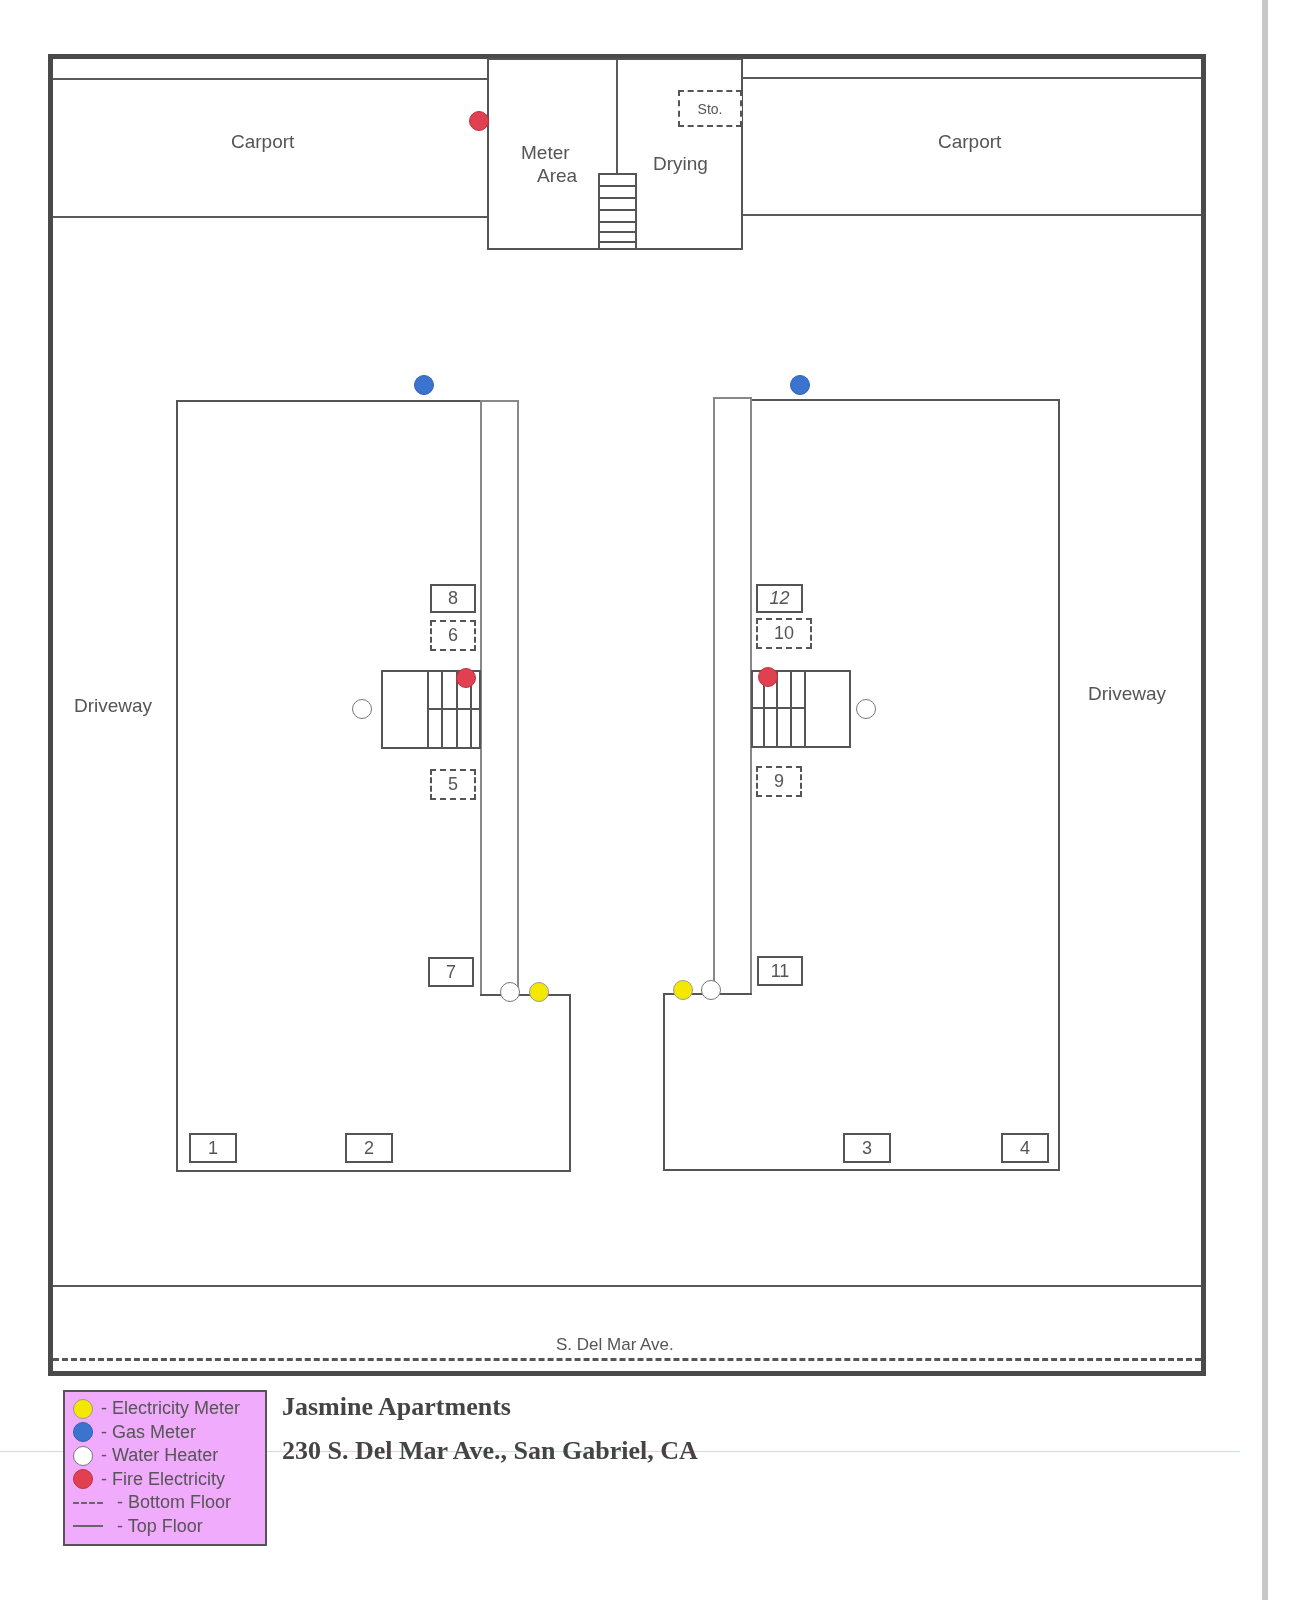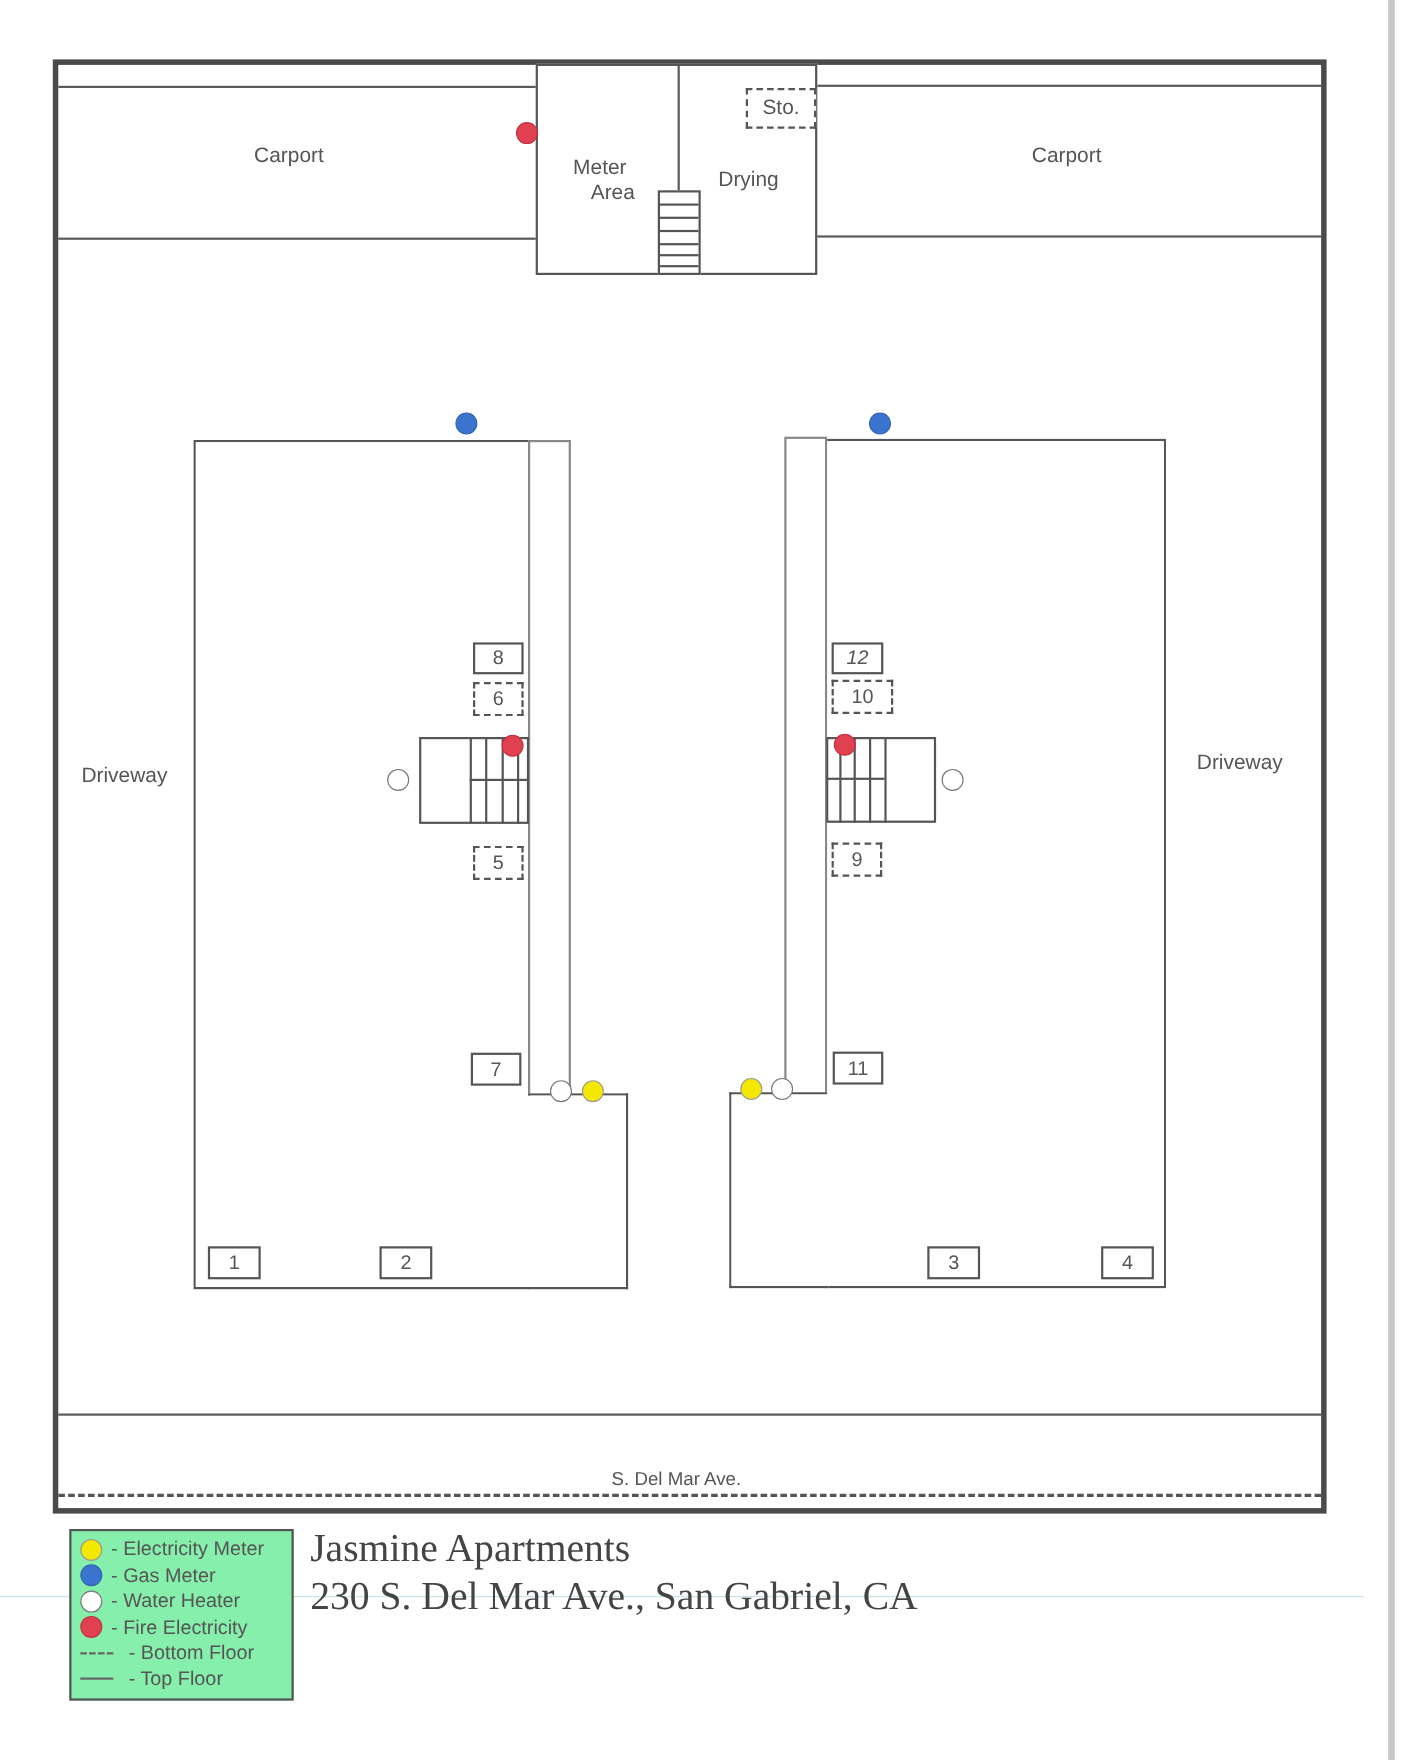--- a/index.html
+++ b/index.html
@@ -30,28 +30,28 @@
   .dot.blue { background: #3a74cf; border-color: #3160b0; }
   .dot.yellow { background: #f5e800; border-color: #999; }
   .dot.white { background: #fff; border-color: #777; }
   .stairs-v { border: 2px solid #555; background: #fff; }
   .stair-tread { position: absolute; left: 0; right: 0; height: 0; border-top: 2px solid #555; }
   .stair-riser { position: absolute; top: 0; bottom: 0; width: 0; border-left: 2px solid #555; }
   .street-dash {
     left: 53px; top: 1358px; width: 1148px; height: 0;
     border-top: 3px dashed #555;
   }
-  .legend { left: 63px; top: 1390px; width: 204px; height: 156px; border: 2px solid #555; background: #86efac; }
+  .legend { left: 63px; top: 1390px; width: 204px; height: 156px; border: 2px solid #555; background: #f0abfc; }
   .legend-row { display: flex; align-items: center; height: 23.5px; font-size: 18px; color: #555; padding-left: 8px; }
   .legend-row .dot { width: 18px; height: 18px; margin-right: 8px; flex: 0 0 auto; }
   .legend-row .line-sample { width: 30px; height: 0; margin-right: 14px; border-top: 2px solid #666; flex: 0 0 auto; }
   .legend-row .line-sample.dashed { border-top-style: dashed; }
   .title {
     left: 282px; top: 1385px; font-family: "Liberation Serif", serif;
-    font-weight: normal; font-size: 36px; color: #444; white-space: nowrap; line-height: 44px;
+    font-weight: bold; font-size: 26px; color: #444; white-space: nowrap; line-height: 44px;
   }
   .scan-line { left: 0; top: 1451px; width: 1240px; height: 1px; background: #bfe3e6; }
 </style>
 </head>
 <body>
 
 <div class="abs page-edge"></div>
 <div class="abs scan-line"></div>
 
 <div class="abs outer"></div>
@@ -62,21 +62,21 @@
 <div class="abs hline" style="left:742px;top:214px;width:459px;"></div>
 
 <div class="abs label" style="left:231px;top:131px;">Carport</div>
 <div class="abs label" style="left:938px;top:131px;">Carport</div>
 
 <div class="abs box" style="left:487px;top:58px;width:256px;height:192px;"></div>
 <div class="abs vline" style="left:616px;top:59px;height:118px;"></div>
 <div class="abs label" style="left:521px;top:142px;">Meter</div>
 <div class="abs label" style="left:537px;top:165px;">Area</div>
 <div class="abs label" style="left:653px;top:153px;">Drying</div>
-<div class="abs unit dashed" style="left:678px;top:80px;width:64px;height:37px;font-size:19px;">
+<div class="abs unit dashed" style="left:678px;top:90px;width:64px;height:37px;font-size:14px;">
   <span>Sto.</span>
 </div>
 
 <div class="abs stairs-v" style="left:598px;top:173px;width:39px;height:77px;">
   <div class="stair-tread" style="top:10px;"></div>
   <div class="stair-tread" style="top:22px;"></div>
   <div class="stair-tread" style="top:34px;"></div>
   <div class="stair-tread" style="top:46px;"></div>
   <div class="stair-tread" style="top:56px;"></div>
   <div class="stair-tread" style="top:66px;"></div>

